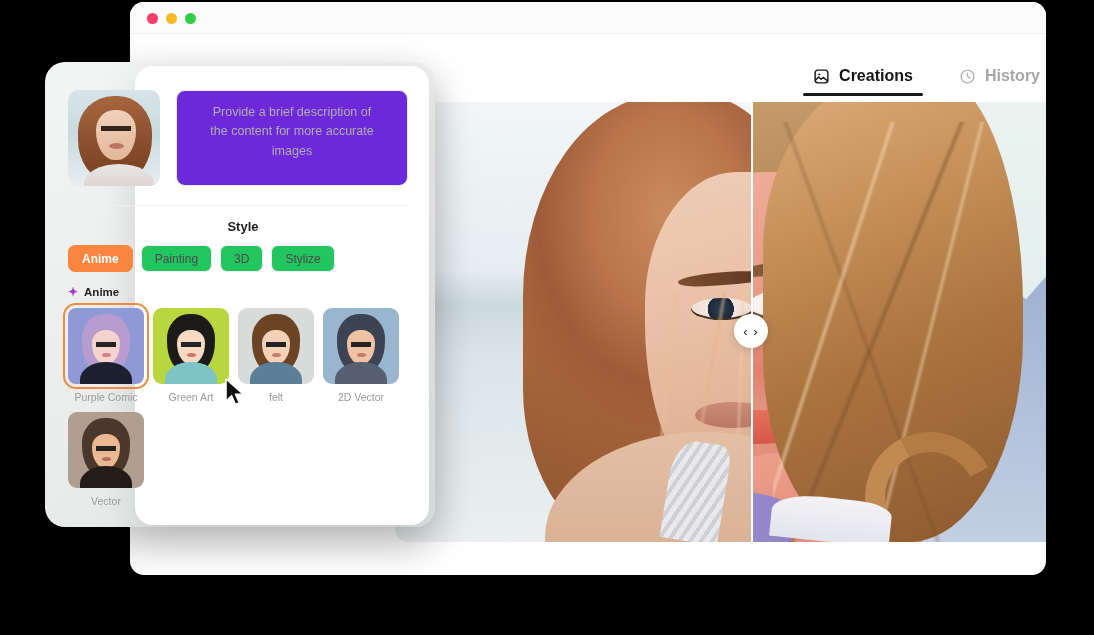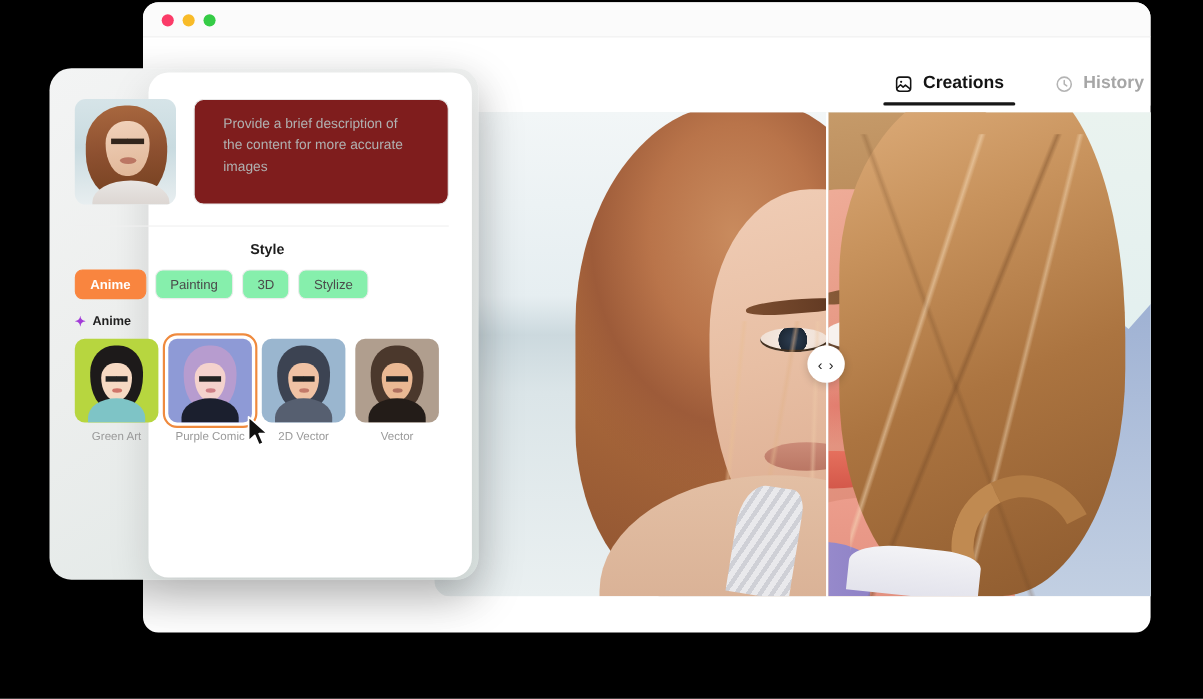--- a/index.html
+++ b/index.html
@@ -274,43 +274,44 @@
     position: absolute; left: 41px; top: 53px; width: 15px; height: 6px;
     background: #bb7663; border-radius: 50%;
   }
   .thumb-shoulder {
     position: absolute; left: 16px; bottom: 0; width: 70px; height: 22px;
     background: linear-gradient(180deg,#e9e6e4,#dcd6d2);
     border-radius: 50% 50% 0 0 / 90% 90% 0 0;
   }
 
   .prompt-box {
-    flex: 1; background: #7f1d1d;
+    flex: 1; background: #6d28d9;
     border: 1px solid #e9e9e9; border-radius: 9px;
     padding: 12px 26px;
     font-size: 12.5px; line-height: 1.55; color: #b0b0b0;
     cursor: text;
+    text-align: center;
   }
 
   .panel-divider {
     position: absolute; left: 68px; top: 205px; width: 340px; height: 1px;
     background: #f0f0f0; z-index: 4;
   }
 
   
   .style-section { position: absolute; left: 68px; top: 219px; width: 350px; z-index: 4; }
   .section-title {
     font-size: 13px; font-weight: 700; color: #1d1d1d; margin-bottom: 11px; text-align: center;
   }
   .style-tabs { display: flex; gap: 8px; margin-bottom: 14px; }
   .style-pill {
     height: 27px; padding: 0 13px;
     display: flex; align-items: center; justify-content: center;
     border-radius: 7px; font-size: 12px; cursor: pointer;
-    background: #86efac; color: #4b4b4b; border: 1px solid #ececec;
+    background: #22c55e; color: #4b4b4b; border: 1px solid #ececec;
     white-space: nowrap;
   }
   .style-pill.active {
     background: #f9853f; color: #fff; font-weight: 700; border-color: #f9853f;
   }
 
   .sub-label {
     display: flex; align-items: center; gap: 6px;
     font-size: 11.5px; font-weight: 700; color: #1f1f1f; margin-bottom: 10px;
   }
@@ -456,43 +457,55 @@
         <span>Stylize</span>
       </div>
     </div>
 
     <div class="sub-label">
       <span class="sparkle">✦</span>
       <span>Anime</span>
     </div>
 
     <div class="grid" id="preset-grid">
+        <div class="cell selected">
+          <div class="cell-img" style="background: rgb(142, 154, 214);">
+            <div class="av">
+              <div class="hair" style="left:14px;top:6px;width:48px;height:58px;background:#b79ccf"></div>
+              <div class="face" style="background:#f4d2cd"></div>
+              <div class="eyes"></div>
+              <div class="mouth" style="background:#cf7f86"></div>
+              <div class="body" style="background:#1b1f2e"></div>
+            </div>
+          </div>
+          <div class="cell-label">Purple Comic</div>
+        </div>
         <div class="cell">
           <div class="cell-img" style="background: rgb(183, 214, 63);">
             <div class="av">
               <div class="hair" style="left:14px;top:6px;width:48px;height:58px;background:#1d1a1a"></div>
               <div class="face" style="background:#f6d9c3"></div>
               <div class="eyes"></div>
               <div class="mouth" style="background:#d0756a"></div>
               <div class="body" style="background:#7ec4c6"></div>
             </div>
           </div>
           <div class="cell-label">Green Art</div>
         </div>
-        <div class="cell selected">
-          <div class="cell-img" style="background: rgb(142, 154, 214);">
+        <div class="cell">
+          <div class="cell-img" style="background: rgb(217, 219, 218);">
             <div class="av">
-              <div class="hair" style="left:14px;top:6px;width:48px;height:58px;background:#b79ccf"></div>
-              <div class="face" style="background:#f4d2cd"></div>
+              <div class="hair" style="left:14px;top:6px;width:48px;height:58px;background:#6b4426"></div>
+              <div class="face" style="background:#f4d1b6"></div>
               <div class="eyes"></div>
-              <div class="mouth" style="background:#cf7f86"></div>
-              <div class="body" style="background:#1b1f2e"></div>
+              <div class="mouth" style="background:#c47a6c"></div>
+              <div class="body" style="background:#5c7f99"></div>
             </div>
           </div>
-          <div class="cell-label">Purple Comic</div>
+          <div class="cell-label">felt</div>
         </div>
         <div class="cell">
           <div class="cell-img" style="background: rgb(154, 182, 207);">
             <div class="av">
               <div class="hair" style="left:14px;top:6px;width:48px;height:58px;background:#3c4352"></div>
               <div class="face" style="background:#f0c2a4"></div>
               <div class="eyes"></div>
               <div class="mouth" style="background:#c37a6a"></div>
               <div class="body" style="background:#565f70"></div>
             </div>

